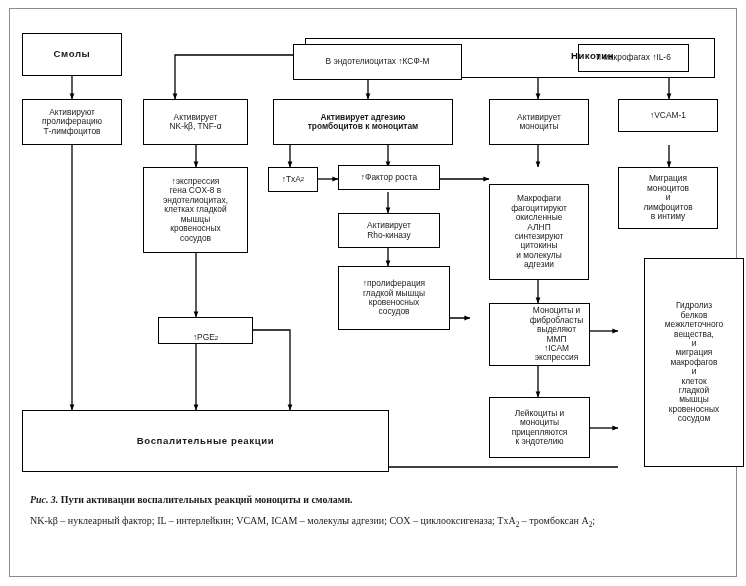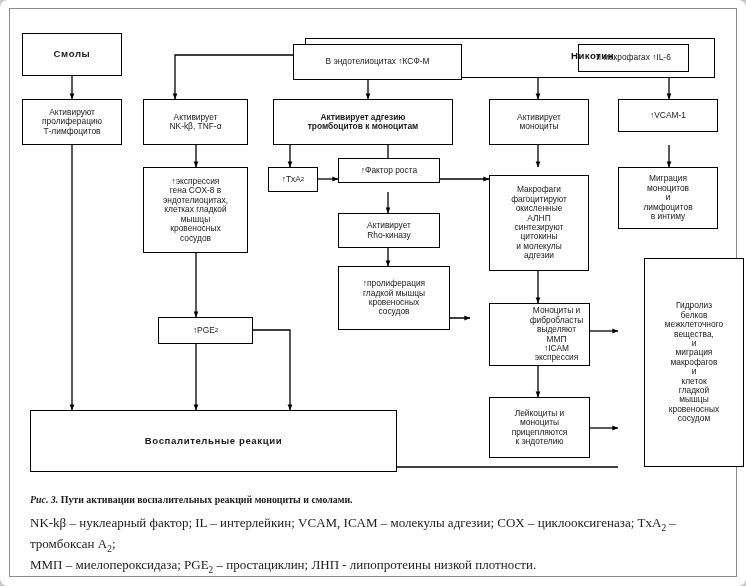--- a/index.html
+++ b/index.html
@@ -12,21 +12,20 @@
     height: 586px;
     font-family: "Liberation Sans", sans-serif;
   }
   #page {
     position: absolute;
     left: 0; top: 0;
     width: 746px;
     height: 586px;
     background: #ffffff;
     overflow: hidden;
-    border-radius: 8px;
   }
   #page-border {
     position: absolute;
     left: 9px; top: 8px;
     width: 728px;
     height: 569px;
     border: 1px solid #8c8c8c;
     box-sizing: border-box;
   }
   #canvas {
@@ -83,21 +82,21 @@
     color: #1a1a1a;
   }
   #caption .cap-line {
     font-weight: bold;
     font-size: 9.9px;
     margin-bottom: 9px;
   }
   #caption .cap-line i { font-weight: bold; font-style: italic; }
   #legend {
     font-family: "Liberation Serif", serif;
-    font-size: 13px;
+    font-size: 10px;
     line-height: 1.45;
     color: #1a1a1a;
   }
   sub { font-size: 0.72em; }
   svg#wires {
     position: absolute;
     left: 0; top: 0;
     width: 746px; height: 586px;
     z-index: 1;
     pointer-events: none;
@@ -201,23 +200,23 @@
     <div class="box" style="left:143px; top:167px; width:105px; height:86px;">↑экспрессия
 гена COX-8 в
 эндотелиоцитах,
 клетках гладкой
 мышцы
 кровеносных
 сосудов</div>
 
     <div class="box" style="left:268px; top:167px; width:50px; height:25px;">↑TxA<sub>2</sub></div>
 
-    <div class="box" style="left:338px; top:158px; width:102px; height:25px;">↑Фактор роста</div>
-
-    <div class="box" style="left:489px; top:175px; width:100px; height:96px;">Макрофаги
+    <div class="box" style="left:338px; top:165px; width:102px; height:25px;">↑Фактор роста</div>
+
+    <div class="box" style="left:489px; top:184px; width:100px; height:96px;">Макрофаги
 фагоцитируют
 окисленные
 АЛНП
 синтезируют
 цитокины
 и молекулы
 адгезии</div>
 
     <div class="box" style="left:618px; top:167px; width:100px; height:62px;">Миграция
 моноцитов
@@ -240,44 +239,41 @@
 и
 миграция
 макрофагов
 и
 клеток
 гладкой
 мышцы
 кровеносных
 сосудом</div>
 
-    <div class="box" style="left:158px; top:317px; width:95px; height:27px;">↑PGE<sub>2</sub></div>
+    <div class="box" style="left:158px; top:317px; width:95px; height:27px;align-items:flex-end;">↑PGE<sub>2</sub></div>
 
     <div class="box" style="left:489px; top:303px; width:101px; height:63px;padding-left:36px;">Моноциты и
 фибробласты
 выделяют ММП
 ↑ICAM
 экспрессия</div>
 
     <div class="box" style="left:489px; top:397px; width:101px; height:61px;">Лейкоциты и
 моноциты
 прицепляются
 к эндотелию</div>
 
-    <div class="box bold" style="left:30px; top:410px; width:367px; height:62px;">Воспалительные реакции</div>
+    <div class="box bold" style="left:22px; top:410px; width:367px; height:62px;">Воспалительные реакции</div>
 
   </div>
 
   <div id="caption">
     <div class="cap-line">
       <i>Рис. 3.</i>
       <span>Пути активации воспалительных реакций моноциты и смолами.</span>
     </div>
     <div id="legend">
       <div>
         NK-kβ – нуклеарный фактор; IL – интерлейкин; VCAM, ICAM – молекулы адгезии; COX – циклооксигеназа; TxA<sub>2</sub> – тромбоксан A<sub>2</sub>;
       </div>
-      <div>
-        ММП – миелопероксидаза; PGE<sub>2</sub> – простациклин; ЛНП - липопротеины низкой плотности.
-      </div>
     </div>
   </div>
 </div>
 
 </body></html>

